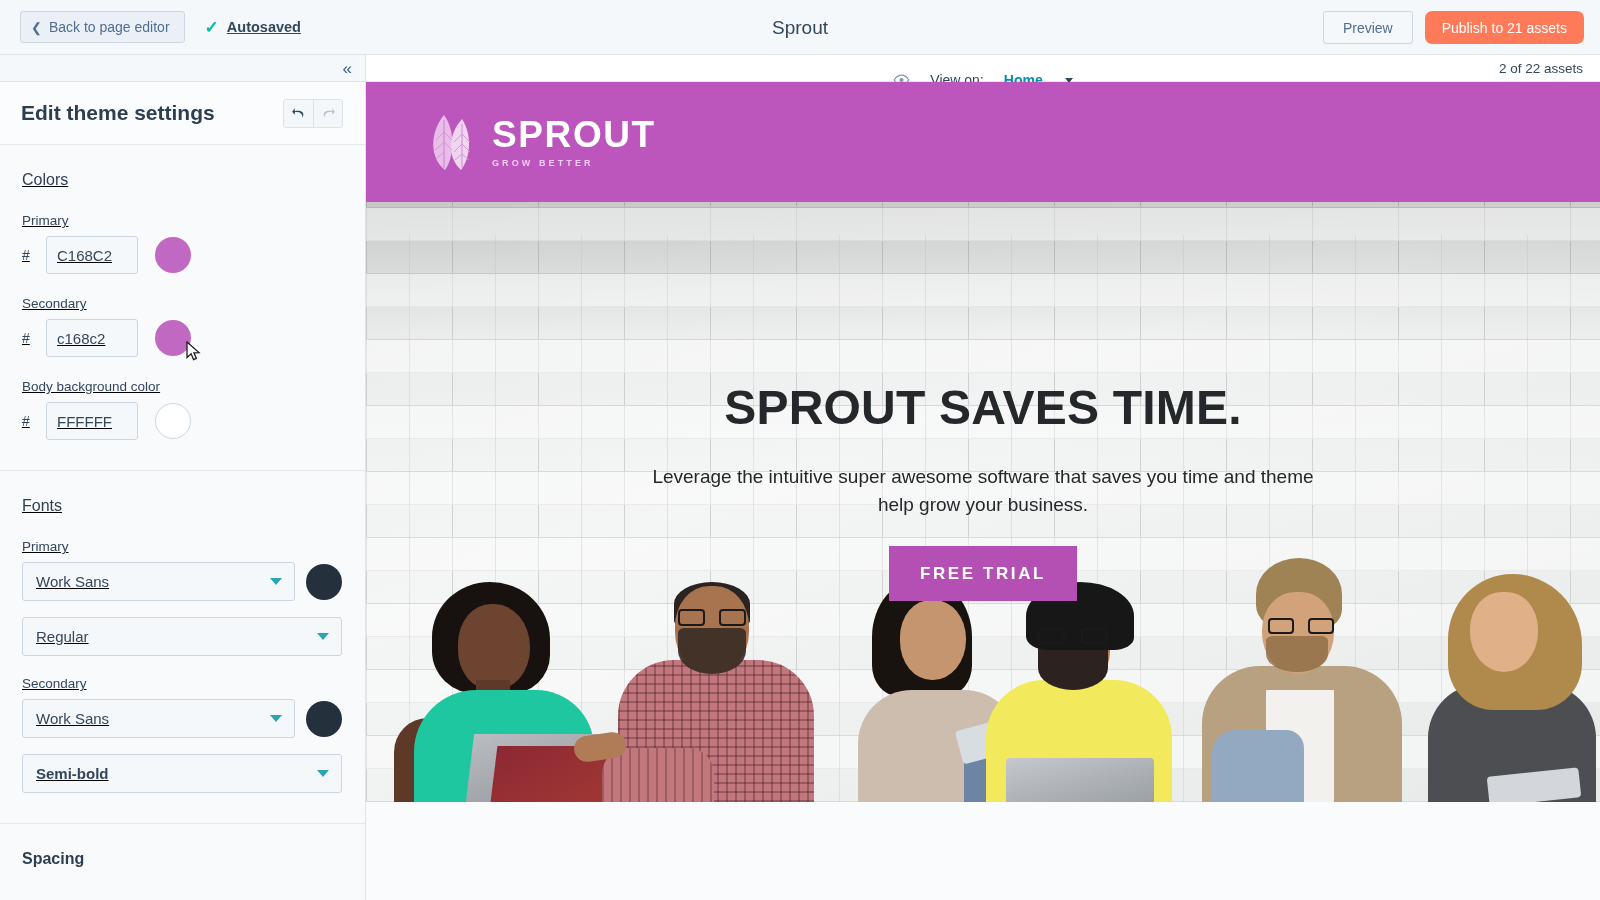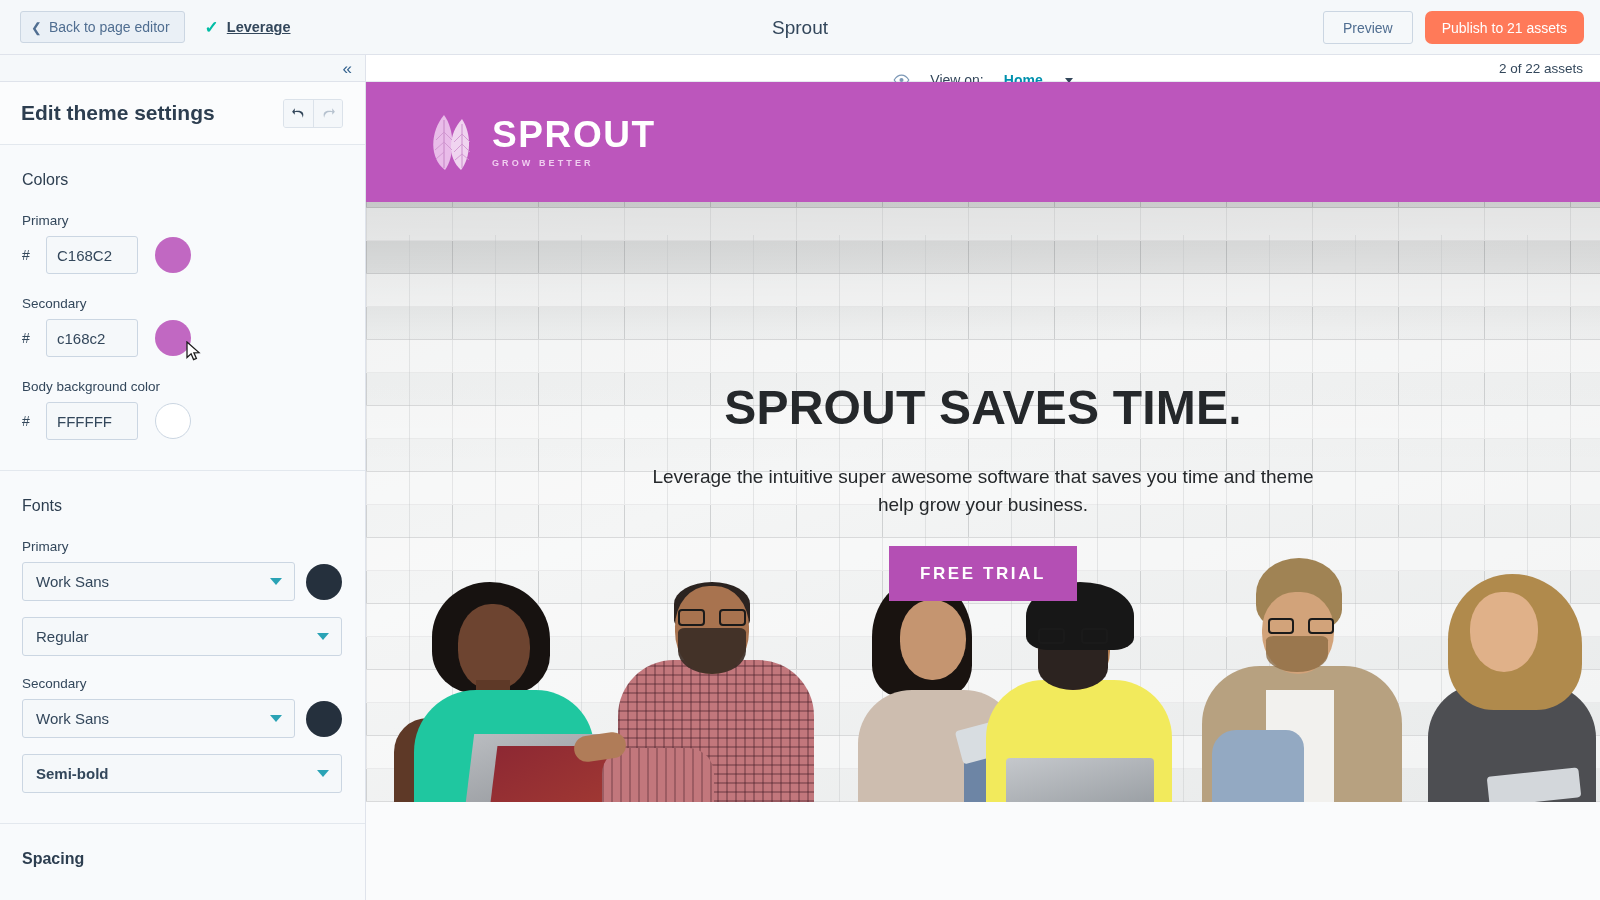--- a/index.html
+++ b/index.html
@@ -104,20 +104,21 @@
     display: flex; align-items: center; justify-content: center;
     cursor: pointer; background: #f4f7fa;
   }
   .history-btn + .history-btn { border-left: 1px solid #dbe2ea; }
   .history-btn svg { display: block; }
 
   .panel {
     border-top: 1px solid #e3e8ee;
     padding: 26px 22px 30px 22px;
     background: #f8fafc;
+    text-decoration: underline;
   }
   .panel-title { font-size: 16px; color: #2d3e50; font-weight: 400; margin-bottom: 24px; }
   .field-label { font-size: 13.5px; color: #33475b; margin-bottom: 8px; }
 
   .color-row { display: flex; align-items: center; margin-bottom: 22px; }
   .hash { width: 24px; font-size: 14px; color: #33475b; }
   .hex-input {
     width: 92px; height: 38px;
     padding: 0 10px;
     background: #f5f8fa;
@@ -357,21 +358,21 @@
 
 <div class="app">
 
   <div class="topbar">
     <div class="back-btn">
       <span class="back-chevron">❮</span>
       <span>Back to page editor</span>
     </div>
     <div class="autosaved-wrap">
       <span class="check-icon">✓</span>
-      <span class="autosaved-label">Leverage</span>
+      <span class="autosaved-label">Autosaved</span>
     </div>
     <div class="page-title">Sprout</div>
     <div class="topbar-right">
       <button class="preview-btn">Preview</button>
       <button class="publish-btn">Publish to 21 assets</button>
     </div>
   </div>
 
   <div class="sidebar">
 

